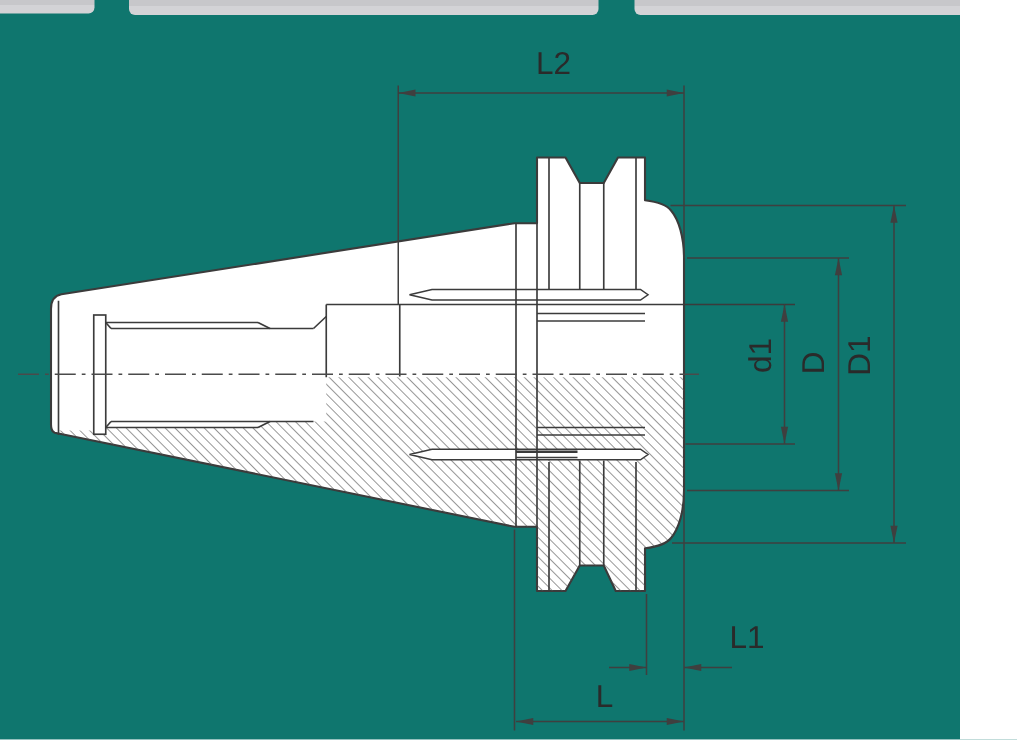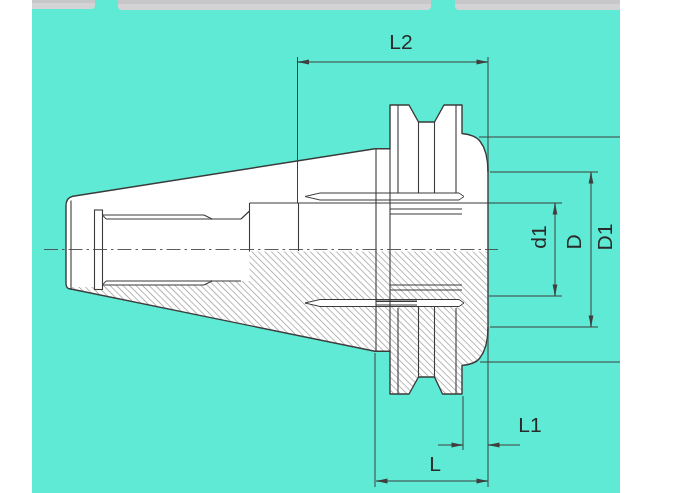--- a/index.html
+++ b/index.html
@@ -1,22 +1,21 @@
 <!DOCTYPE html>
 <html><head>
 <meta charset="utf-8">
 <style>
   html,body{margin:0;padding:0;background:#ffffff;}
   #screen{
     position:relative;
-    width:588px;height:493px;
-    background:#5eead4;
+    width:640px;height:493px;
+    background:#0f766e;
     overflow:hidden;
     font-family:"Liberation Sans", sans-serif;
-    margin-left:32px;
   }
   .top-bar{
     position:absolute;top:0;height:10px;
     background:linear-gradient(#c7c7ca 0 38%, #d3d3d6 38% 100%);
     border-radius:0 0 4px 4px;
   }
   #bar1{left:0;width:63px;height:9px;border-radius:0 0 4px 0;}
   #bar2{left:86px;width:313px;}
   #bar3{left:423px;width:221px;}
   svg text{

